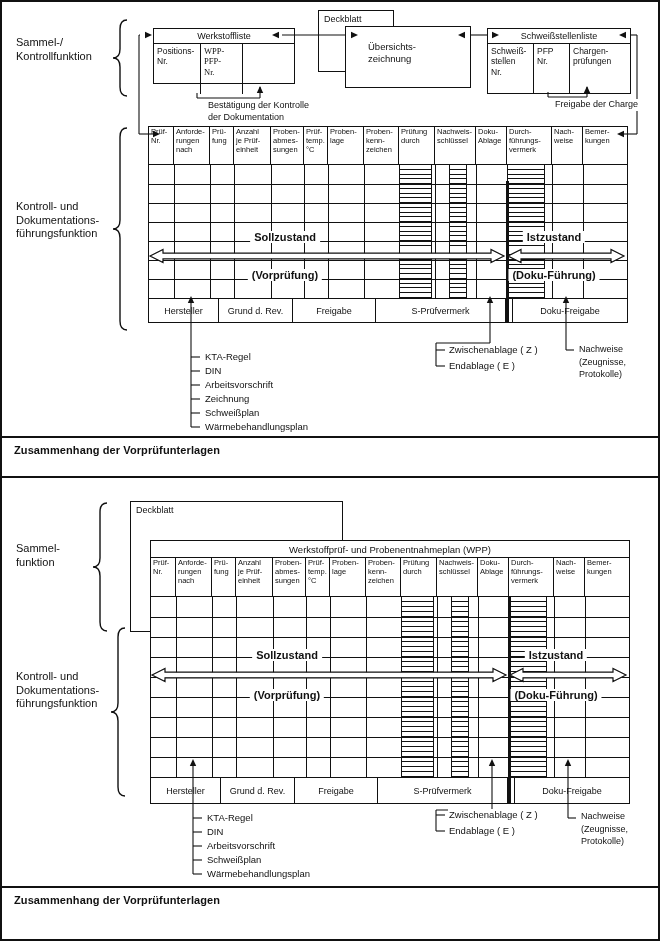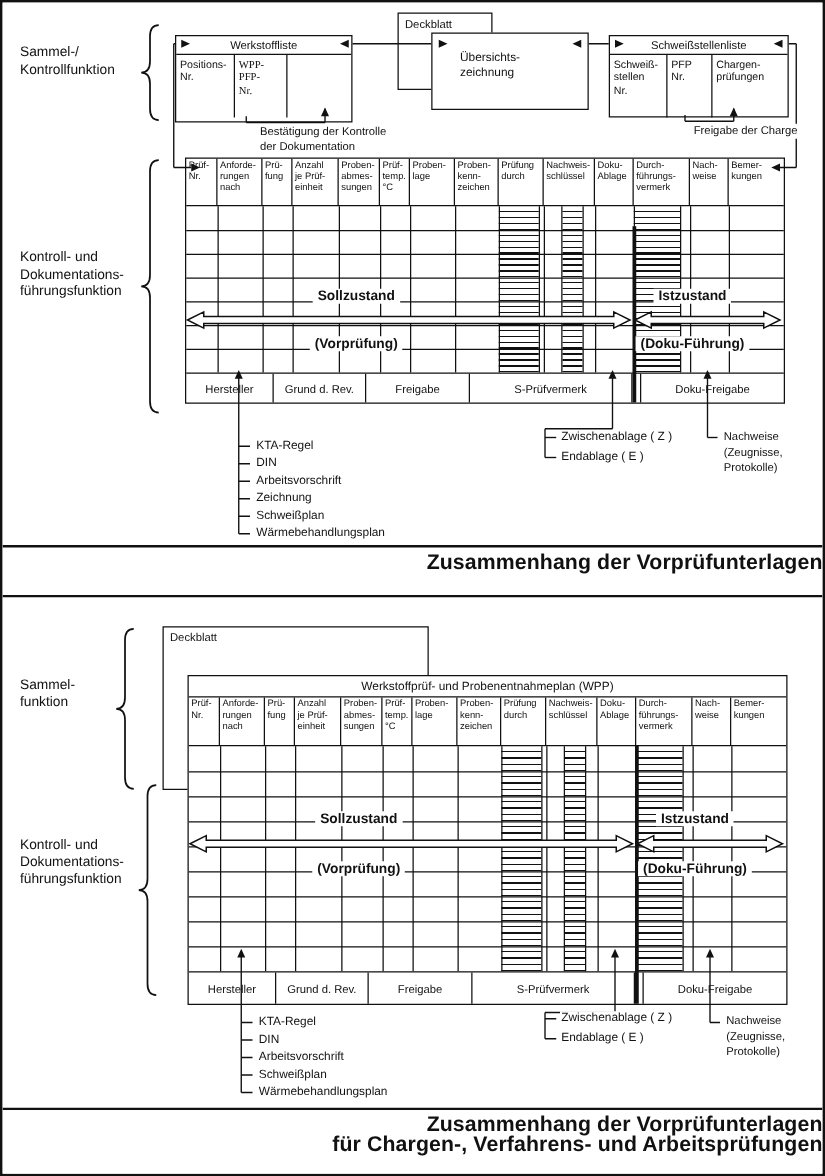--- a/index.html
+++ b/index.html
@@ -9,21 +9,21 @@
     font-family:"Liberation Sans","DejaVu Sans",sans-serif;color:#111;
     overflow:hidden;
   }
   .panel{position:relative;width:656px;background:#fff;}
   #panel1{height:434px;}
   #panel2{height:408px;}
   .caption-band{box-sizing:border-box;border-top:2px solid #111;border-bottom:2px solid #111;
     padding:4px 0 0 12px;background:#fff;}
   #caption2{border-bottom:none;height:53px;}
   #caption1{height:42px;}
-  .caption-line{font-size:17px;font-weight:bold;line-height:16px;letter-spacing:0.1px;text-align:right;}
+  .caption-line{font-size:11px;font-weight:bold;line-height:16px;letter-spacing:0.1px;}
 
   .func-label{position:absolute;font-size:11px;line-height:13.5px;white-space:pre-line;}
   .docbox{position:absolute;background:#fff;border:1.5px solid #111;box-sizing:border-box;}
   .docbox .bx-title{border-bottom:1px solid #111;text-align:center;font-size:9px;line-height:14px;height:15px;box-sizing:border-box;}
   .bx-cells{display:flex;}
   .bx-cell{font-size:8.5px;line-height:1.22;padding:2px 3px;white-space:pre-line;border-right:1px solid #111;box-sizing:border-box;}
   .bx-cell.last{border-right:none;}
   .plainbox-label{font-size:9px;padding:3px 0 0 5px;}
   .ueb-label{position:absolute;left:22px;top:14px;font-size:9.5px;line-height:12px;white-space:pre-line;}
 
@@ -64,21 +64,21 @@
 
     <div class="docbox" style="left:316px;top:8px;width:76px;height:62px;">
       <div class="plainbox-label">Deckblatt</div>
     </div>
 
     <div class="docbox" style="left:343px;top:24px;width:126px;height:62px;padding-left:17px;">
       <div class="ueb-label">Übersichts-
 zeichnung</div>
     </div>
 
-    <div class="docbox" style="left:138px;top:26px;width:142px;height:70px;">
+    <div class="docbox" style="left:151px;top:26px;width:142px;height:56px;">
       <div class="bx-title">Werkstoffliste</div>
       <div class="bx-cells">
         <div class="bx-cell" style="width:47px;height:50px;">Positions-
 Nr.</div>
         <div class="bx-cell" style="width:42px;height:50px;font-family:Liberation Serif, serif;">WPP-
 PFP-
 Nr.</div>
       </div>
     </div>
 
@@ -372,16 +372,15 @@
           <div class="pt-fcell" style="width: 130px;">S-Prüfvermerk</div>
           <div class="pt-fcell" style="width: 7px;"></div>
           <div class="pt-fcell last" style="width: 114px;">Doku-Freigabe</div>
         </div>
         <div class="bold-div" style="left: 357px; top: 55px;"></div>
       </div>
     </div>
 
   <div class="caption-band" id="caption2">
     <div class="caption-line">Zusammenhang der Vorprüfunterlagen</div>
-    <div class="caption-line">für Chargen-, Verfahrens- und Arbeitsprüfungen</div>
   </div>
 
 </div>
 
 </body></html>

